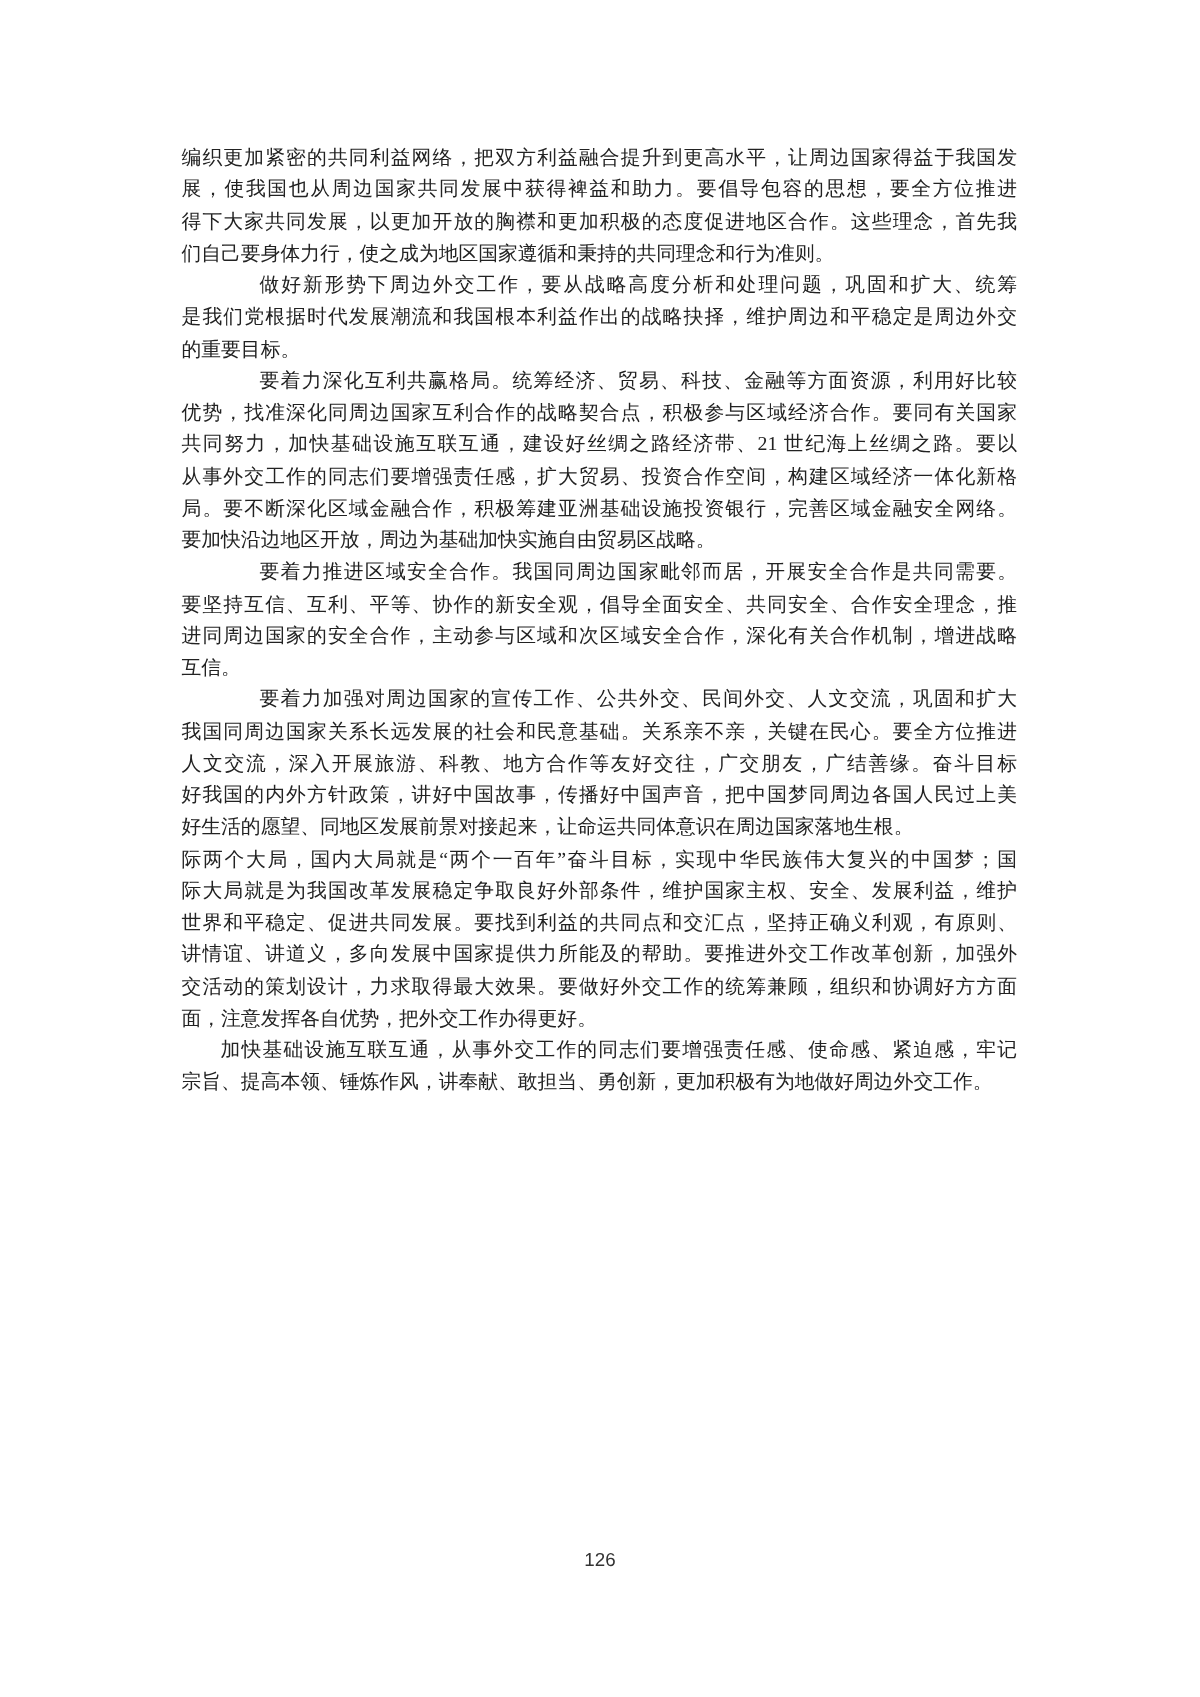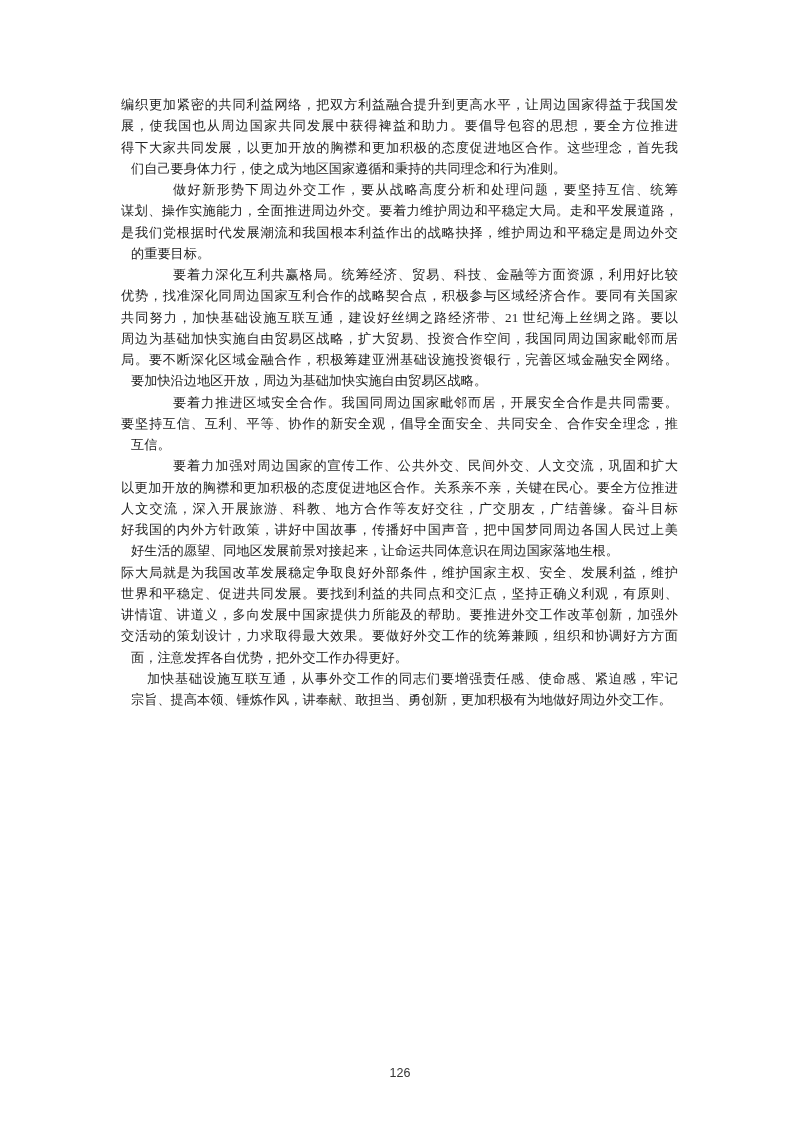--- a/index.html
+++ b/index.html
@@ -21,63 +21,63 @@
     line-height: 21.25px;
     color: #222222;
   }
   .line {
     text-align: justify;
     text-align-last: justify;
     white-space: normal;
   }
   .line.para-last {
     text-align-last: left;
-    margin-left: 10px;
   }
   .line.indent-none  { text-indent: 0; }
   .line.indent-large { text-indent: 52px; }
   .line.indent-small { text-indent: 26px; }
   .page-number {
     position: absolute;
     left: 0;
     right: 0;
-    top: 1066px;
+    top: 1033px;
     text-align: center;
     font-family: "Liberation Sans", "DejaVu Sans", sans-serif;
     font-size: 12.5px;
     color: #333333;
   }
 </style>
 </head>
 <body>
 
 <div class="page">
   <div class="text-block">
       <div class="line indent-none">编织更加紧密的共同利益网络，把双方利益融合提升到更高水平，让周边国家得益于我国发</div>
       <div class="line">展，使我国也从周边国家共同发展中获得裨益和助力。要倡导包容的思想，要全方位推进</div>
       <div class="line">得下大家共同发展，以更加开放的胸襟和更加积极的态度促进地区合作。这些理念，首先我</div>
       <div class="line para-last">们自己要身体力行，使之成为地区国家遵循和秉持的共同理念和行为准则。</div>
-      <div class="line indent-large">做好新形势下周边外交工作，要从战略高度分析和处理问题，要坚持互信、统筹</div>
-      <div class="line">谋划、操作实施能力，全面推进周边外交。要着力维护周边和平稳定大局。走和平发展道路，</div>
+      <div class="line indent-large">做好新形势下周边外交工作，要从战略高度分析和处理问题，巩固和扩大、统筹</div>
       <div class="line">是我们党根据时代发展潮流和我国根本利益作出的战略抉择，维护周边和平稳定是周边外交</div>
       <div class="line para-last">的重要目标。</div>
       <div class="line indent-large">要着力深化互利共赢格局。统筹经济、贸易、科技、金融等方面资源，利用好比较</div>
       <div class="line">优势，找准深化同周边国家互利合作的战略契合点，积极参与区域经济合作。要同有关国家</div>
       <div class="line">共同努力，加快基础设施互联互通，建设好丝绸之路经济带、21 世纪海上丝绸之路。要以</div>
-      <div class="line">周边为基础加快实施自由贸易区战略，扩大贸易、投资合作空间，我国同周边国家毗邻而居</div>
+      <div class="line">从事外交工作的同志们要增强责任感，扩大贸易、投资合作空间，构建区域经济一体化新格</div>
       <div class="line">局。要不断深化区域金融合作，积极筹建亚洲基础设施投资银行，完善区域金融安全网络。</div>
       <div class="line para-last">要加快沿边地区开放，周边为基础加快实施自由贸易区战略。</div>
       <div class="line indent-large">要着力推进区域安全合作。我国同周边国家毗邻而居，开展安全合作是共同需要。</div>
       <div class="line">要坚持互信、互利、平等、协作的新安全观，倡导全面安全、共同安全、合作安全理念，推</div>
+      <div class="line">进同周边国家的安全合作，主动参与区域和次区域安全合作，深化有关合作机制，增进战略</div>
       <div class="line para-last">互信。</div>
       <div class="line indent-large">要着力加强对周边国家的宣传工作、公共外交、民间外交、人文交流，巩固和扩大</div>
-      <div class="line">以更加开放的胸襟和更加积极的态度促进地区合作。关系亲不亲，关键在民心。要全方位推进</div>
+      <div class="line">我国同周边国家关系长远发展的社会和民意基础。关系亲不亲，关键在民心。要全方位推进</div>
       <div class="line">人文交流，深入开展旅游、科教、地方合作等友好交往，广交朋友，广结善缘。奋斗目标</div>
       <div class="line">好我国的内外方针政策，讲好中国故事，传播好中国声音，把中国梦同周边各国人民过上美</div>
       <div class="line para-last">好生活的愿望、同地区发展前景对接起来，让命运共同体意识在周边国家落地生根。</div>
+      <div class="line">际两个大局，国内大局就是“两个一百年”奋斗目标，实现中华民族伟大复兴的中国梦；国</div>
       <div class="line">际大局就是为我国改革发展稳定争取良好外部条件，维护国家主权、安全、发展利益，维护</div>
       <div class="line">世界和平稳定、促进共同发展。要找到利益的共同点和交汇点，坚持正确义利观，有原则、</div>
       <div class="line">讲情谊、讲道义，多向发展中国家提供力所能及的帮助。要推进外交工作改革创新，加强外</div>
       <div class="line">交活动的策划设计，力求取得最大效果。要做好外交工作的统筹兼顾，组织和协调好方方面</div>
       <div class="line para-last">面，注意发挥各自优势，把外交工作办得更好。</div>
       <div class="line indent-small">加快基础设施互联互通，从事外交工作的同志们要增强责任感、使命感、紧迫感，牢记</div>
       <div class="line para-last">宗旨、提高本领、锤炼作风，讲奉献、敢担当、勇创新，更加积极有为地做好周边外交工作。</div>
     </div>
   <div class="page-number">126</div>
 </div>

